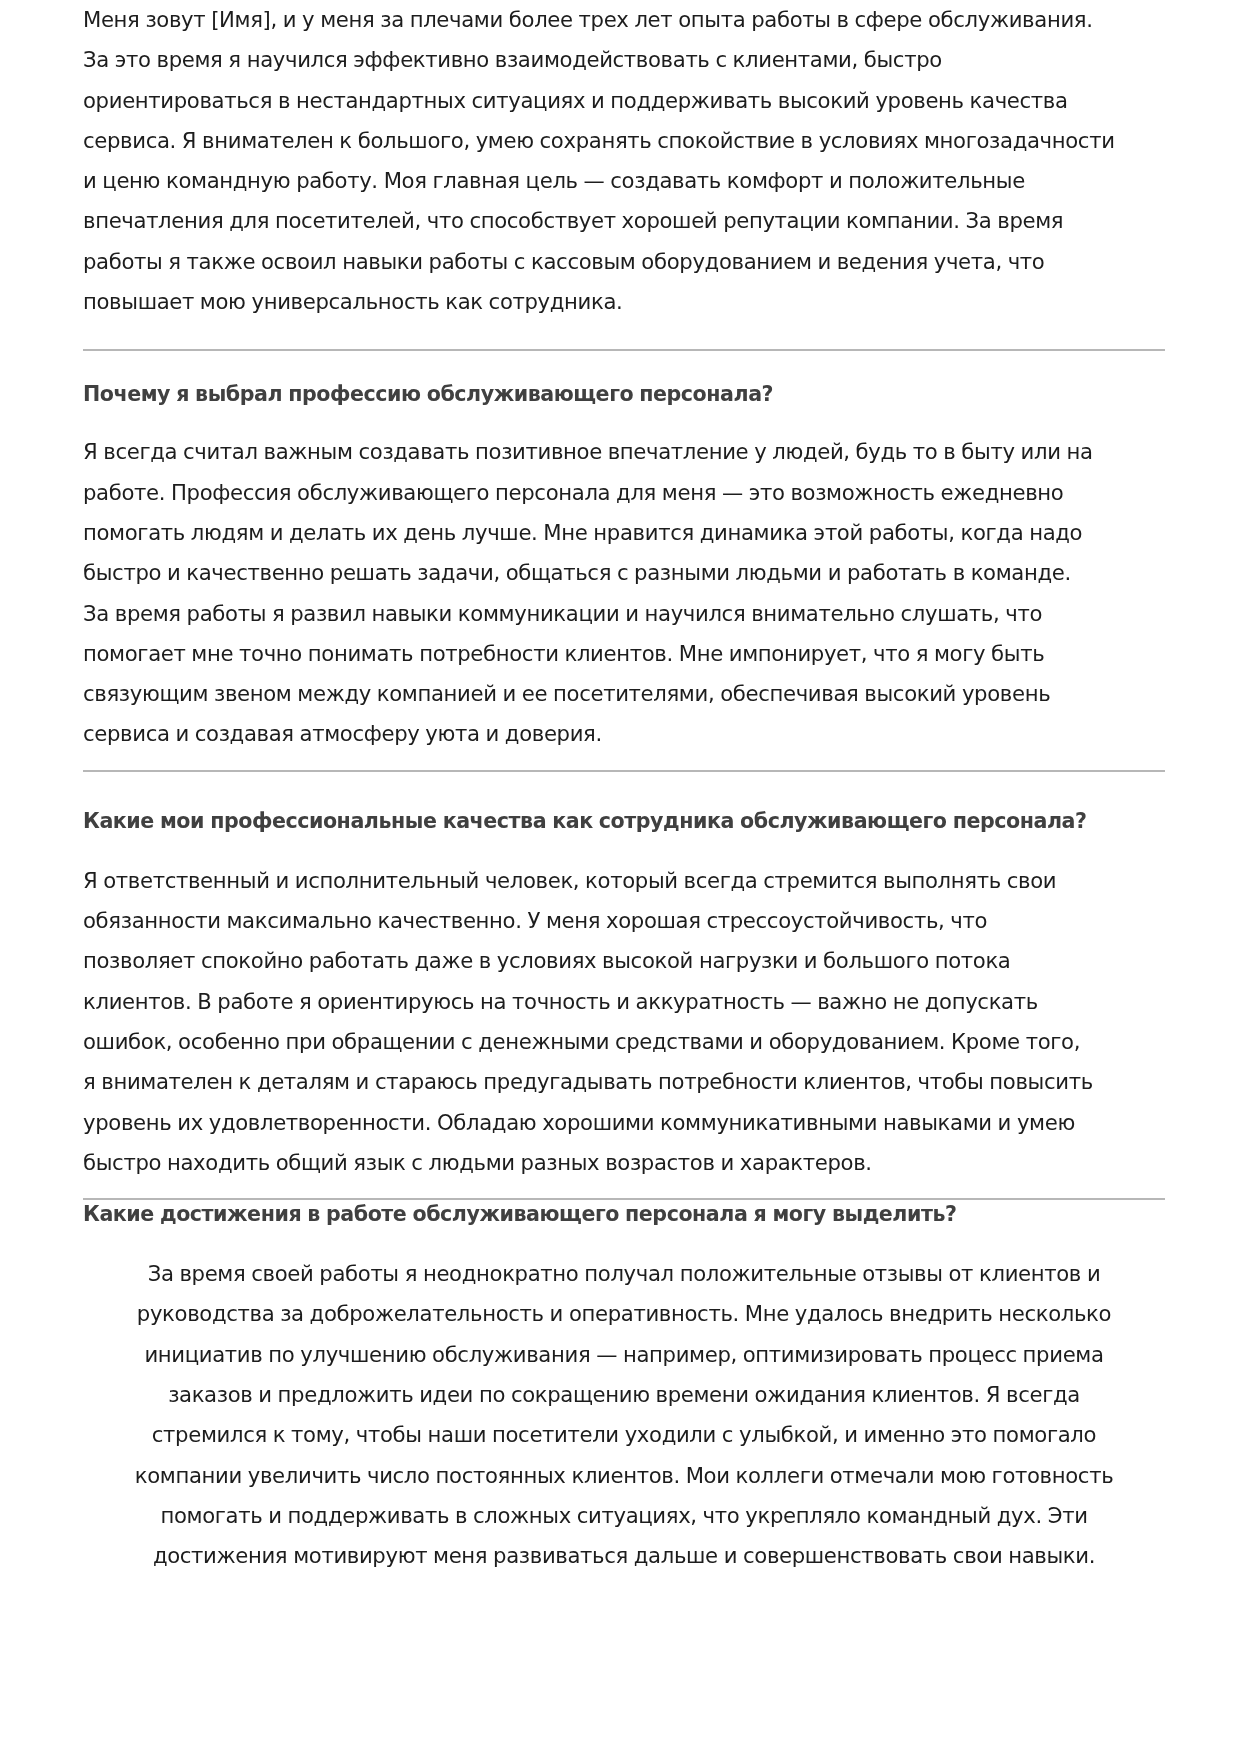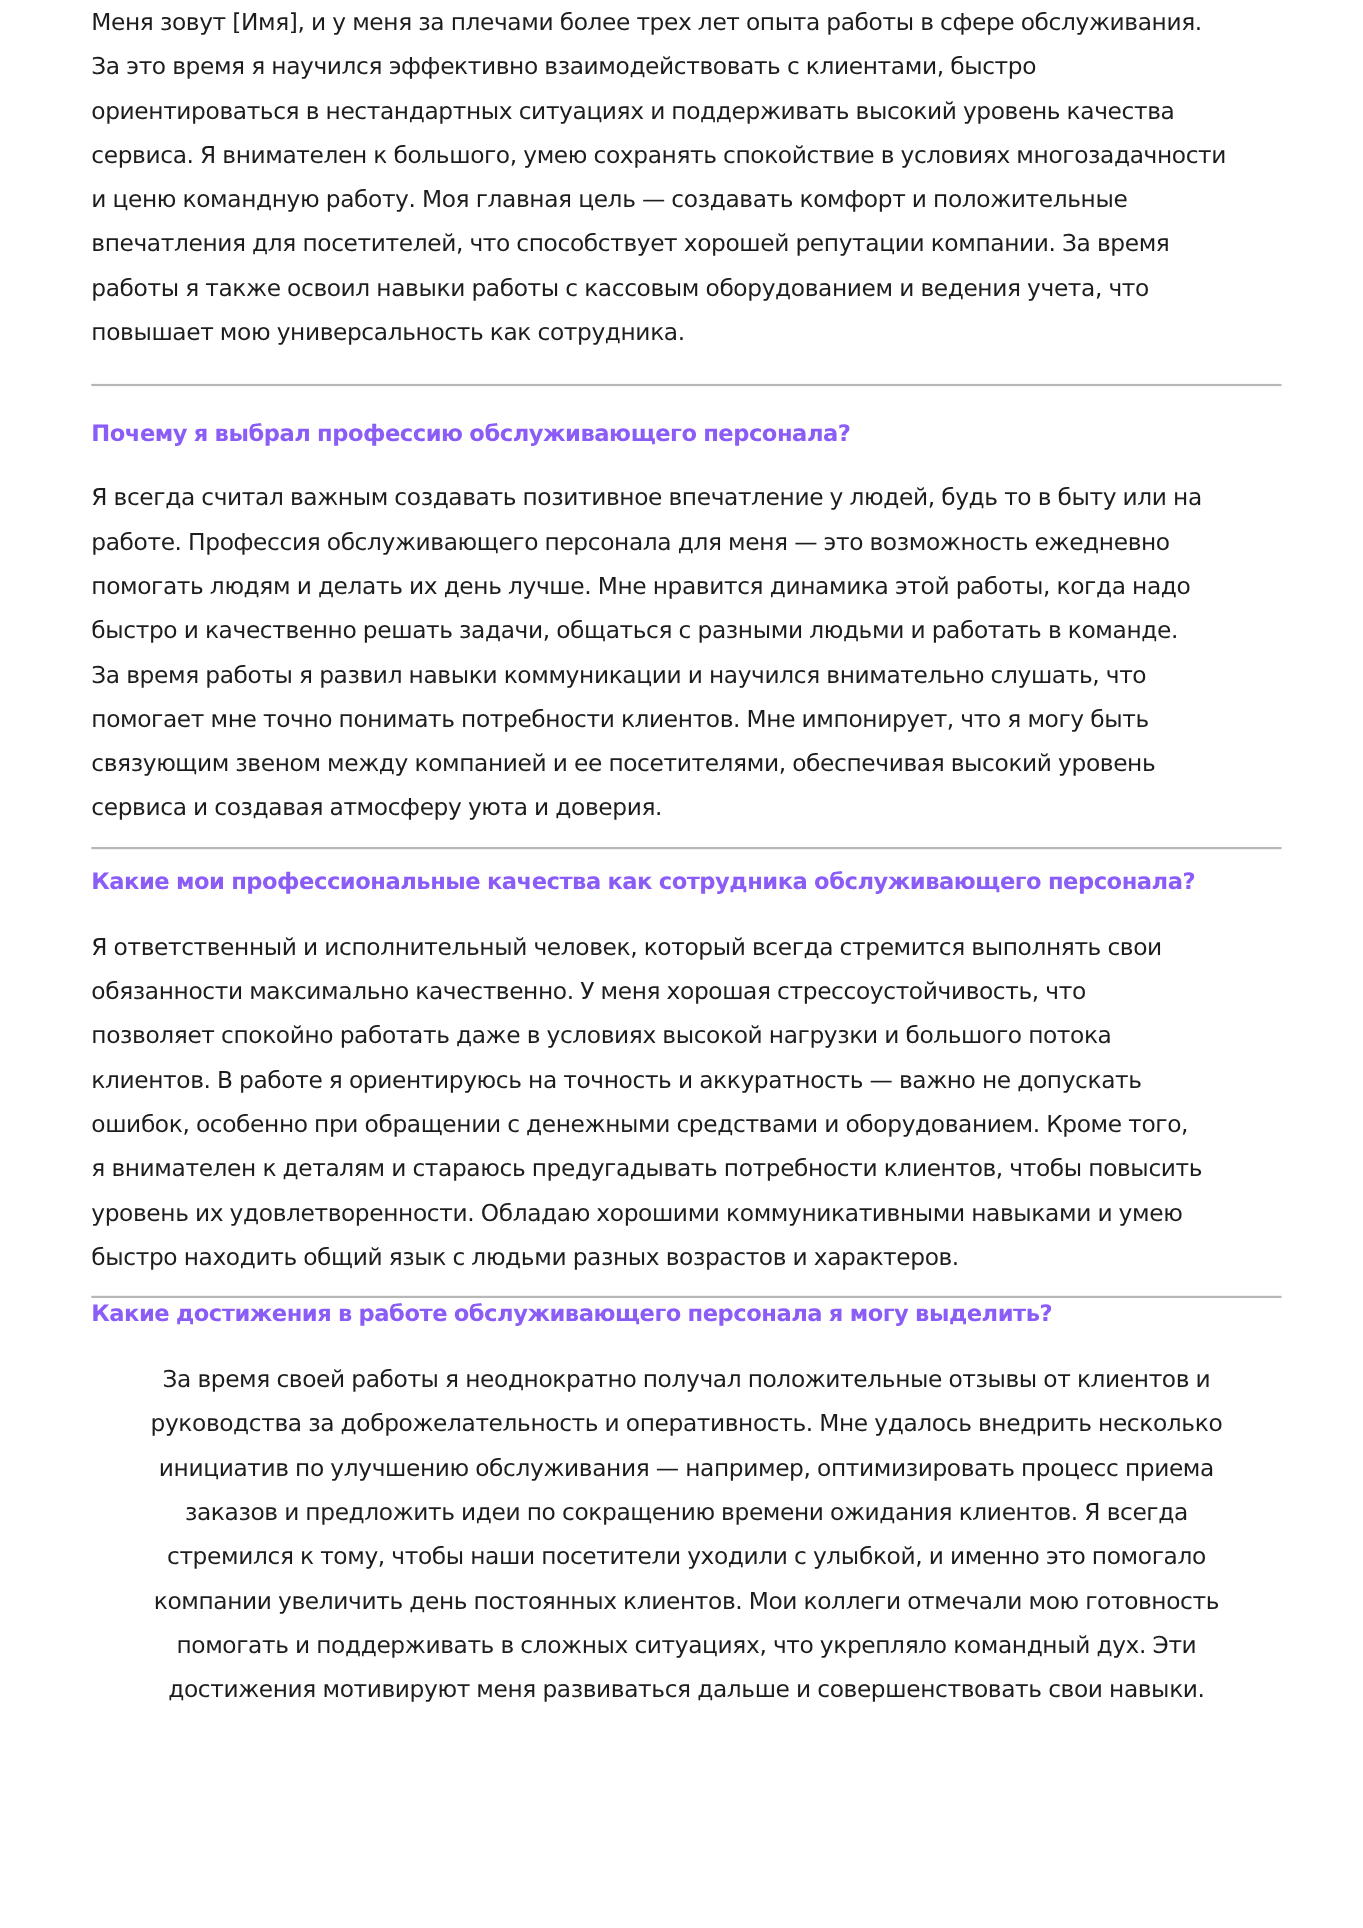--- a/index.html
+++ b/index.html
@@ -34,33 +34,33 @@
       width: 1082px;
     }
     .divider-1 { margin-top: 27px; }
     .section-title {
       margin: 0;
       font-weight: bold;
       font-size: 20.6px;
       line-height: 28px;
       letter-spacing: -0.45px;
       word-spacing: -0.6px;
-      color: #8b5cf6;
+      color: #404040;
     }
     .section-body {
       margin: 0;
       font-size: 21.2px;
       line-height: 40.3px;
       letter-spacing: -0.35px;
       word-spacing: -0.5px;
     }
     .s1 .section-title { margin-top: 29px; }
     .s1 .section-body { margin-top: 24px; }
     .s1 + .divider { margin-top: 15px; }
-    .s2 .section-title { margin-top: 15px; }
+    .s2 .section-title { margin-top: 35px; }
     .s2 .section-body { margin-top: 26px; }
     .s2 + .divider { margin-top: 15px; }
     .s3 .section-title { }
     .s3 .section-body { margin-top: 26px; text-align: center; }
     .line { display: block; white-space: nowrap; }
   </style>
 </head>
 <body>
 
 <div class="doc">
@@ -111,19 +111,19 @@
   <hr class="divider">
 
   <section class="s3">
     <h2 class="section-title">Какие достижения в работе обслуживающего персонала я могу выделить?</h2>
     <p class="section-body">
       <span class="line">За время своей работы я неоднократно получал положительные отзывы от клиентов и</span>
       <span class="line">руководства за доброжелательность и оперативность. Мне удалось внедрить несколько</span>
       <span class="line">инициатив по улучшению обслуживания — например, оптимизировать процесс приема</span>
       <span class="line">заказов и предложить идеи по сокращению времени ожидания клиентов. Я всегда</span>
       <span class="line">стремился к тому, чтобы наши посетители уходили с улыбкой, и именно это помогало</span>
-      <span class="line">компании увеличить день постоянных клиентов. Мои коллеги отмечали мою готовность</span>
+      <span class="line">компании увеличить число постоянных клиентов. Мои коллеги отмечали мою готовность</span>
       <span class="line">помогать и поддерживать в сложных ситуациях, что укрепляло командный дух. Эти</span>
       <span class="line">достижения мотивируют меня развиваться дальше и совершенствовать свои навыки.</span>
     </p>
   </section>
 
 </div>
 
 </body></html>

